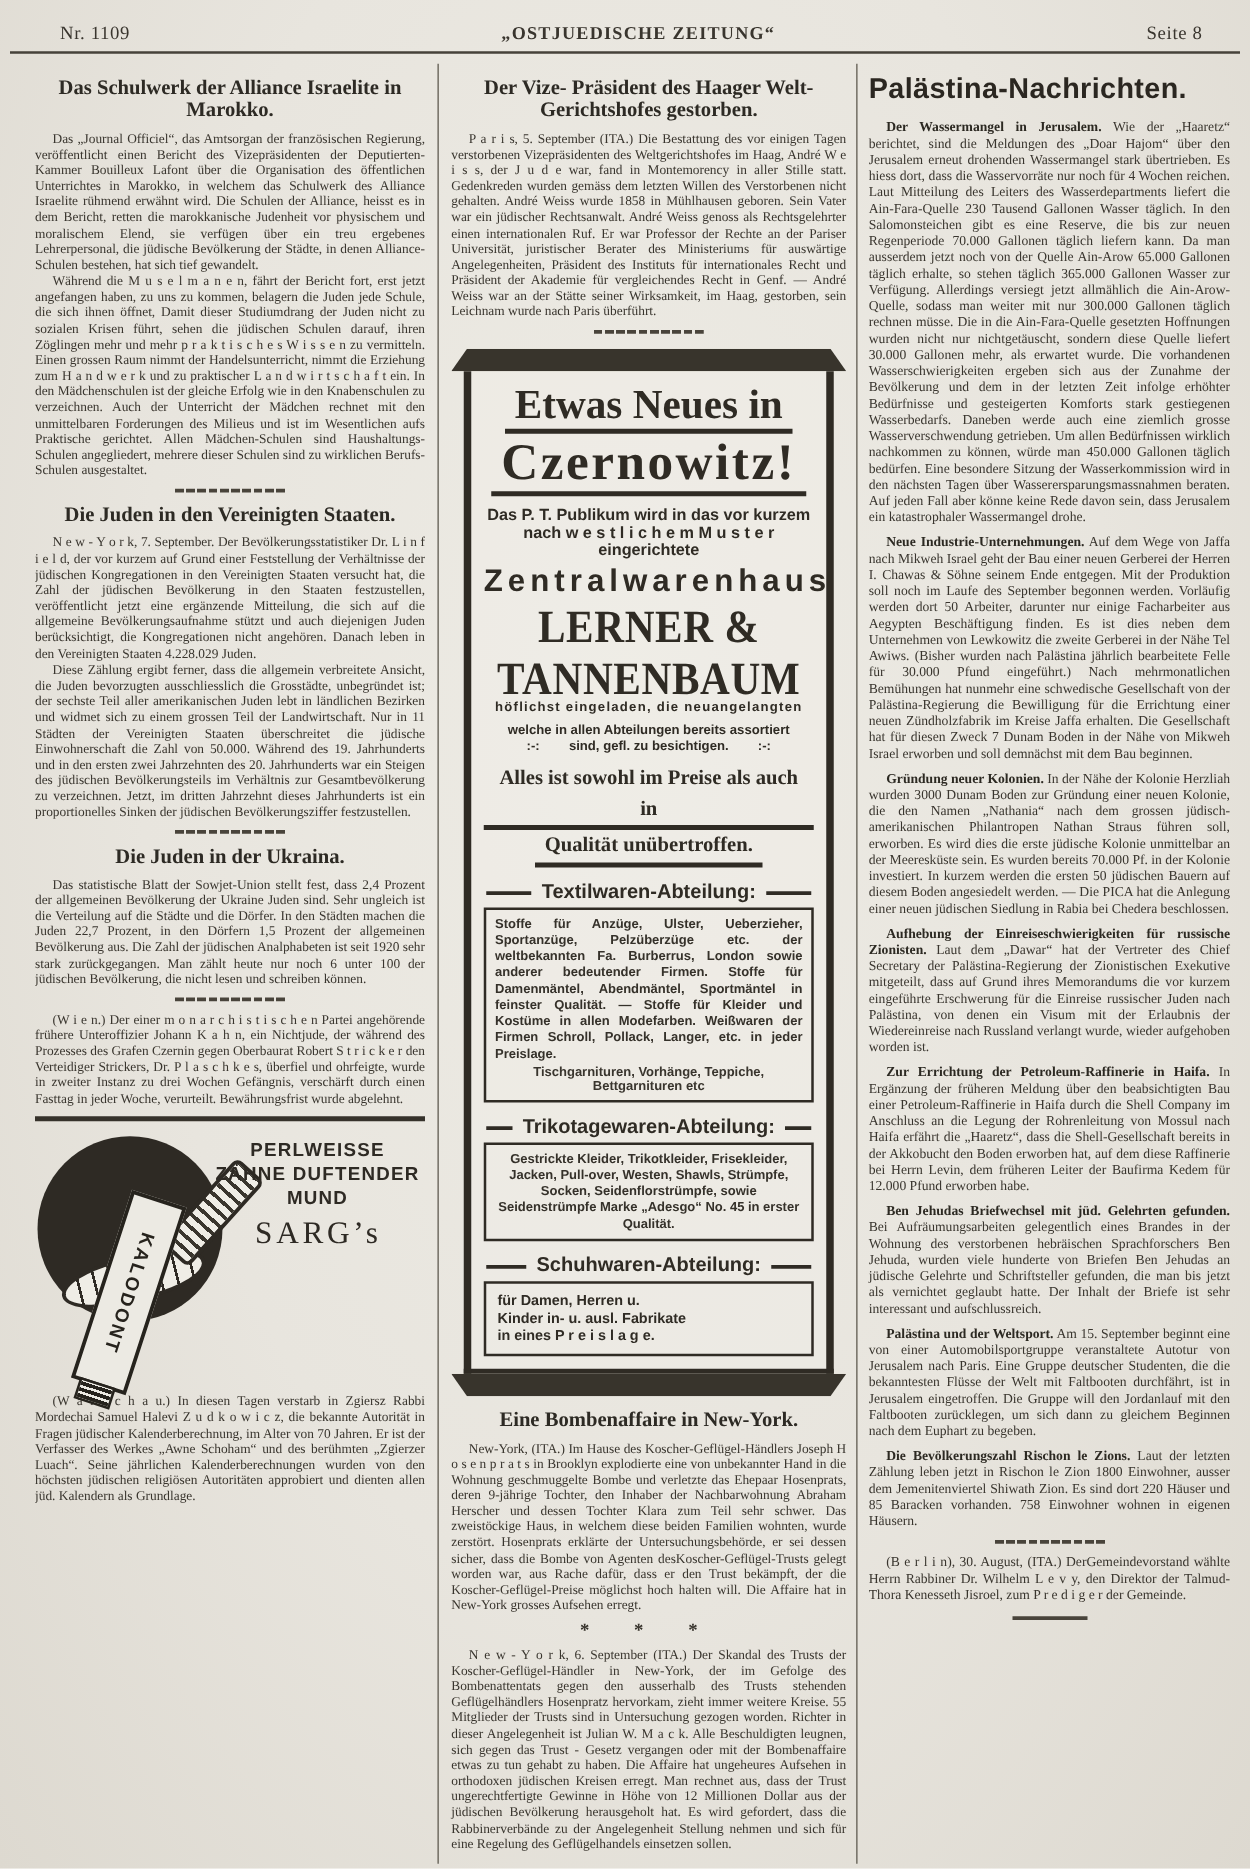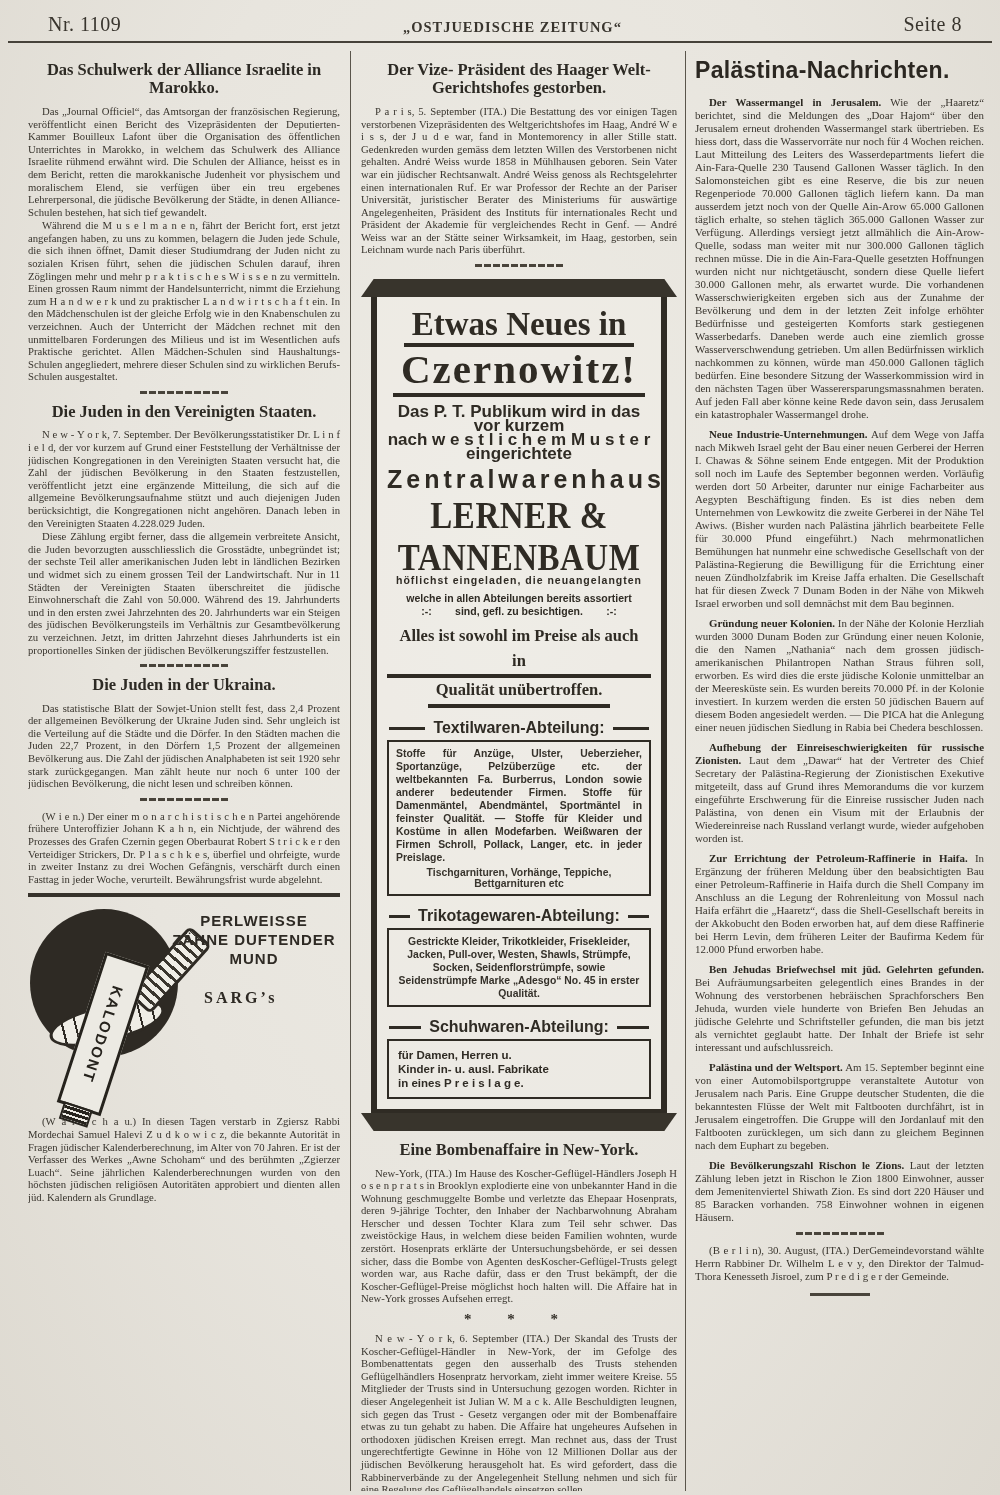--- a/index.html
+++ b/index.html
@@ -7,21 +7,21 @@
     width:1000px;height:1495px;position:relative;overflow:hidden;
     background:radial-gradient(ellipse at 50% 38%, #edebe4 0%, #e8e5de 55%, #ddd9d0 100%);
     color:#39352e;
     font-family:"Liberation Serif","DejaVu Serif",serif;
   }
   
   .masthead{
     height:36px;display:flex;justify-content:space-between;align-items:flex-end;
     padding:0 30px 5px 40px;border-bottom:2.5px solid #46423a;margin:0 8px;
   }
-  .masthead .issue,.masthead .pageno{font-size:20px;letter-spacing:.5px;}
+  .masthead .issue,.masthead .pageno{font-size:15px;letter-spacing:.5px;}
   .masthead .mtitle{font-size:14.5px;font-weight:700;letter-spacing:1px;}
   
   .cols{display:flex;align-items:stretch;padding:8px 12px 0 28px;height:1440px;}
   .col{overflow:hidden;}
   .col1{width:312px;padding:4px 10px 0 0;border-right:1.5px solid #5a554b;}
   .col2{width:316px;padding:4px 8px 0 10px;border-right:1.5px solid #5a554b;}
   .col3{flex:1;padding:4px 4px 0 9px;}
   p.body{font-size:10.7px;line-height:12.6px;text-align:justify;text-indent:14px;margin:0 0 1px;}
   .col3 p.body{font-size:10.9px;line-height:13px;margin:0 0 7px;}
   .col3 p.body b{color:#2c2922;}
@@ -36,21 +36,21 @@
   .bigad{margin:12px 0 10px;}
   .bar{height:18px;background:#38342c;}
   .bar.top{clip-path:polygon(4% 0,96% 0,100% 100%,0 100%);}
   .bar.bot{clip-path:polygon(0 0,100% 0,96% 100%,4% 100%);margin-top:0;}
   .adframe{border-left:6px solid #2f2b24;border-right:6px solid #2f2b24;border-bottom:4px solid #2f2b24;
     margin:0 10px;padding:10px 10px 10px;background:rgba(244,242,236,.35);}
   .adc{text-align:center;color:#2f2b24;}
   .ad-h1{font-size:33px;font-weight:bold;line-height:1.05;}
   .ad-h2{font-size:41px;font-weight:bold;line-height:1.1;letter-spacing:2px;}
   .ul{display:inline-block;border-bottom:4px solid #2f2b24;padding:0 8px 1px;}
-  .ad-intro{font-family:"Liberation Sans",sans-serif;font-weight:bold;font-size:17px;line-height:14px;margin-top:8px;}
+  .ad-intro{font-family:"Liberation Sans",sans-serif;font-weight:bold;font-size:13px;line-height:14px;margin-top:8px;}
   .ad-house{font-family:"Liberation Sans",sans-serif;font-weight:bold;font-size:25px;letter-spacing:4px;margin-top:4px;}
   .ad-firm{font-size:33px;font-weight:bold;letter-spacing:.5px;margin-top:2px;transform:scaleY(1.12);transform-origin:top;}
   .ad-addr{font-family:"Liberation Sans",sans-serif;font-weight:bold;font-size:23px;letter-spacing:1px;margin-top:4px;}
   .ad-invite{font-family:"Liberation Sans",sans-serif;font-weight:bold;font-size:10.5px;letter-spacing:1px;margin-top:4px;}
   .ad-season{font-family:"Liberation Sans",sans-serif;font-weight:bold;font-size:24px;margin-top:2px;}
   .ad-note{font-family:"Liberation Sans",sans-serif;font-weight:bold;font-size:10.5px;line-height:13px;margin-top:6px;}
   .ad-claim{font-size:16.5px;font-weight:bold;line-height:1.5;margin-top:6px;}
   .dept-head{display:flex;align-items:center;gap:8px;font-family:"Liberation Sans",sans-serif;
     font-weight:bold;font-size:16px;color:#2f2b24;margin:11px 2px 3px;}
   .dept-head::before,.dept-head::after{content:"";flex:1;border-top:3px solid #2f2b24;}
@@ -65,21 +65,21 @@
   .kalodont{position:relative;height:218px;border-top:4px solid #36322b;margin-top:8px;}
   .k-face{position:absolute;left:2px;top:12px;width:148px;height:148px;border-radius:50%;background:#2e2a24;}
   .k-mouth{position:absolute;left:18px;top:96px;width:112px;height:30px;background:
     repeating-linear-gradient(90deg,#efede6 0 11px,#2e2a24 11px 13px);
     border:3px solid #2e2a24;border-radius:50% / 60%;transform:rotate(-14deg);}
   .k-brush{position:absolute;left:96px;top:58px;width:86px;height:24px;background:
     repeating-linear-gradient(90deg,#efede6 0 5px,#3a362e 5px 8px);
     border:3px solid #2e2a24;border-radius:6px;transform:rotate(-48deg);}
   .k-txt1{position:absolute;left:142px;top:14px;width:168px;font-family:"Liberation Sans",sans-serif;
     font-weight:bold;font-size:15px;line-height:19px;letter-spacing:1px;color:#2e2a24;text-align:center;}
-  .k-sargs{position:absolute;left:176px;top:92px;font-size:16px;font-weight:bold;letter-spacing:3px;color:#2e2a24;}
+  .k-sargs{position:absolute;left:176px;top:76px;font-size:25px;font-weight:normal;letter-spacing:3px;color:#2e2a24;}
   .k-tube{position:absolute;left:52px;top:58px;width:40px;height:152px;background:#eceae3;
     border:3.5px solid #26231d;transform:rotate(18deg);display:flex;align-items:center;justify-content:center;}
   .k-tube::after{content:"";position:absolute;bottom:-18px;left:4px;width:26px;height:14px;background:
     repeating-linear-gradient(0deg,#26231d 0 3px,#eceae3 3px 5px);border:2px solid #26231d;}
   .k-tube-label{writing-mode:vertical-rl;font-family:"Liberation Sans",sans-serif;font-weight:bold;
     font-size:15px;letter-spacing:2px;color:#26231d;}
   .endmark{width:60px;height:3px;background:#49443b;margin:10px auto;}
 </style>
 </head>
 <body>

